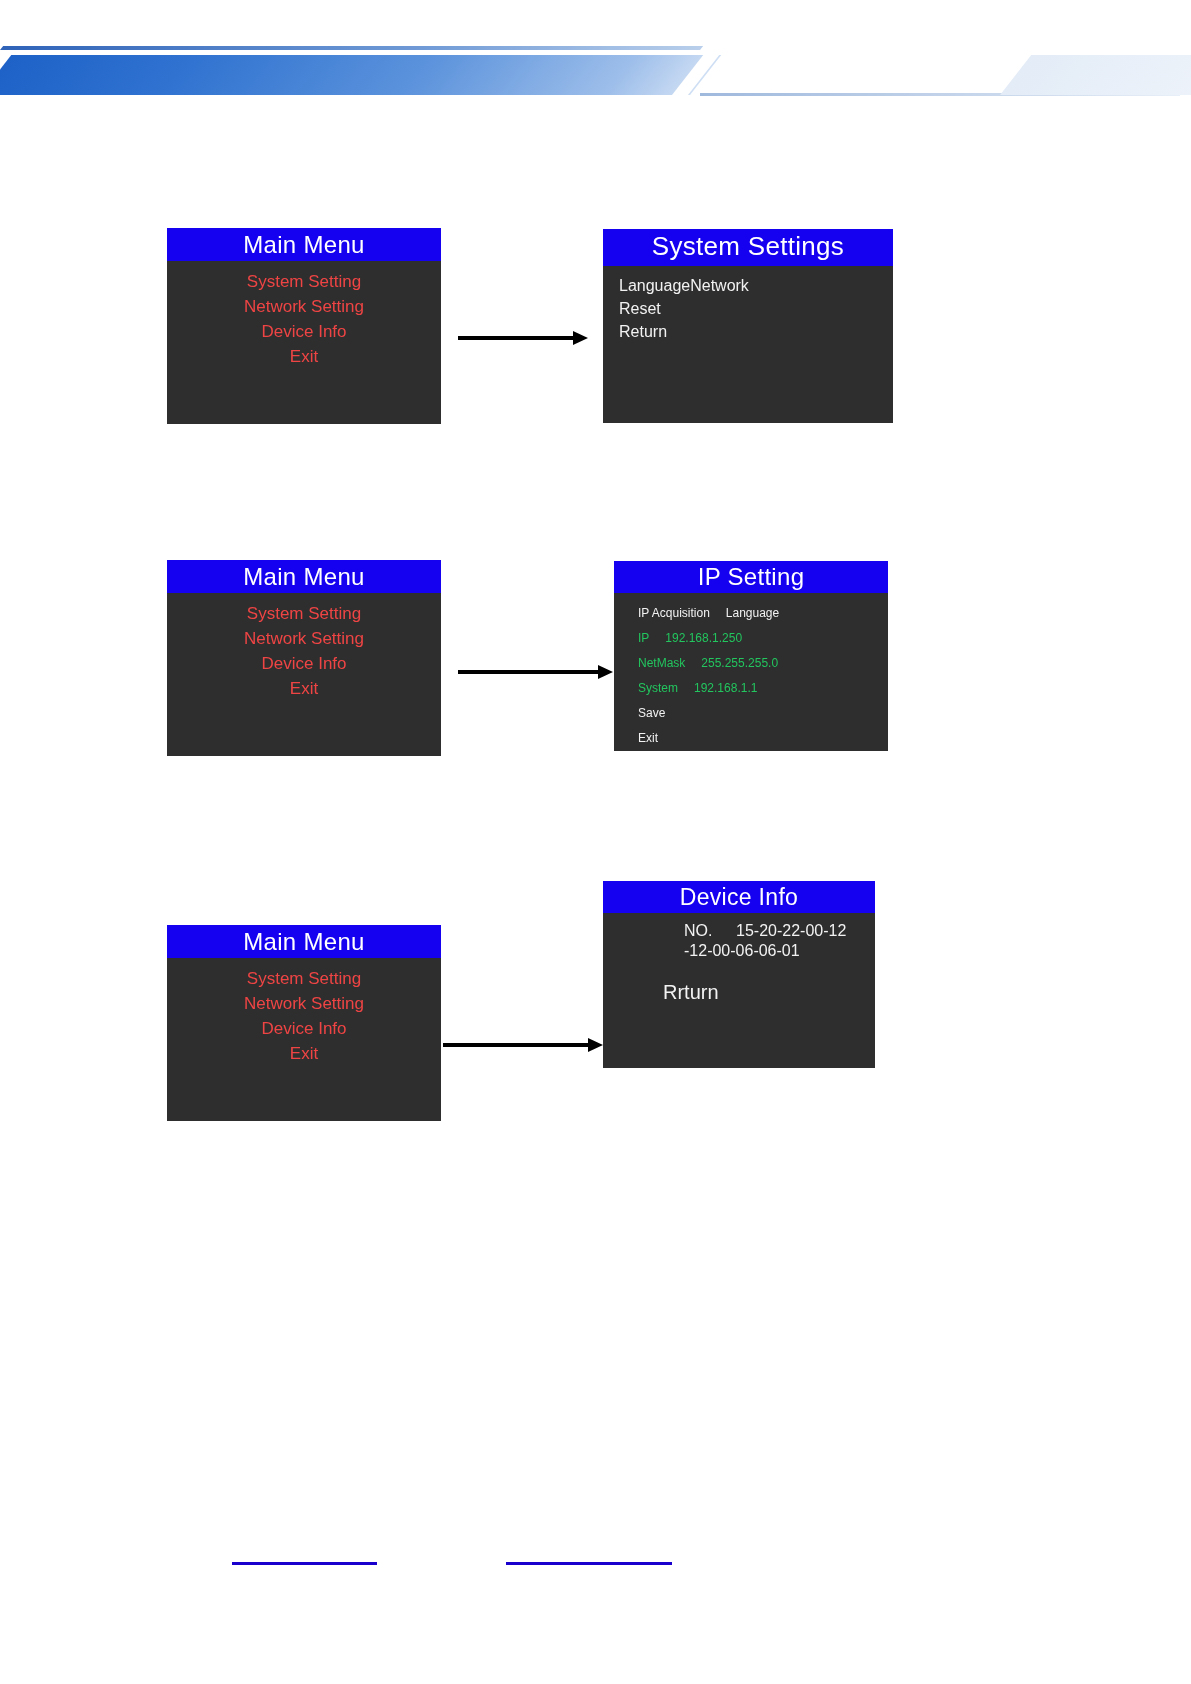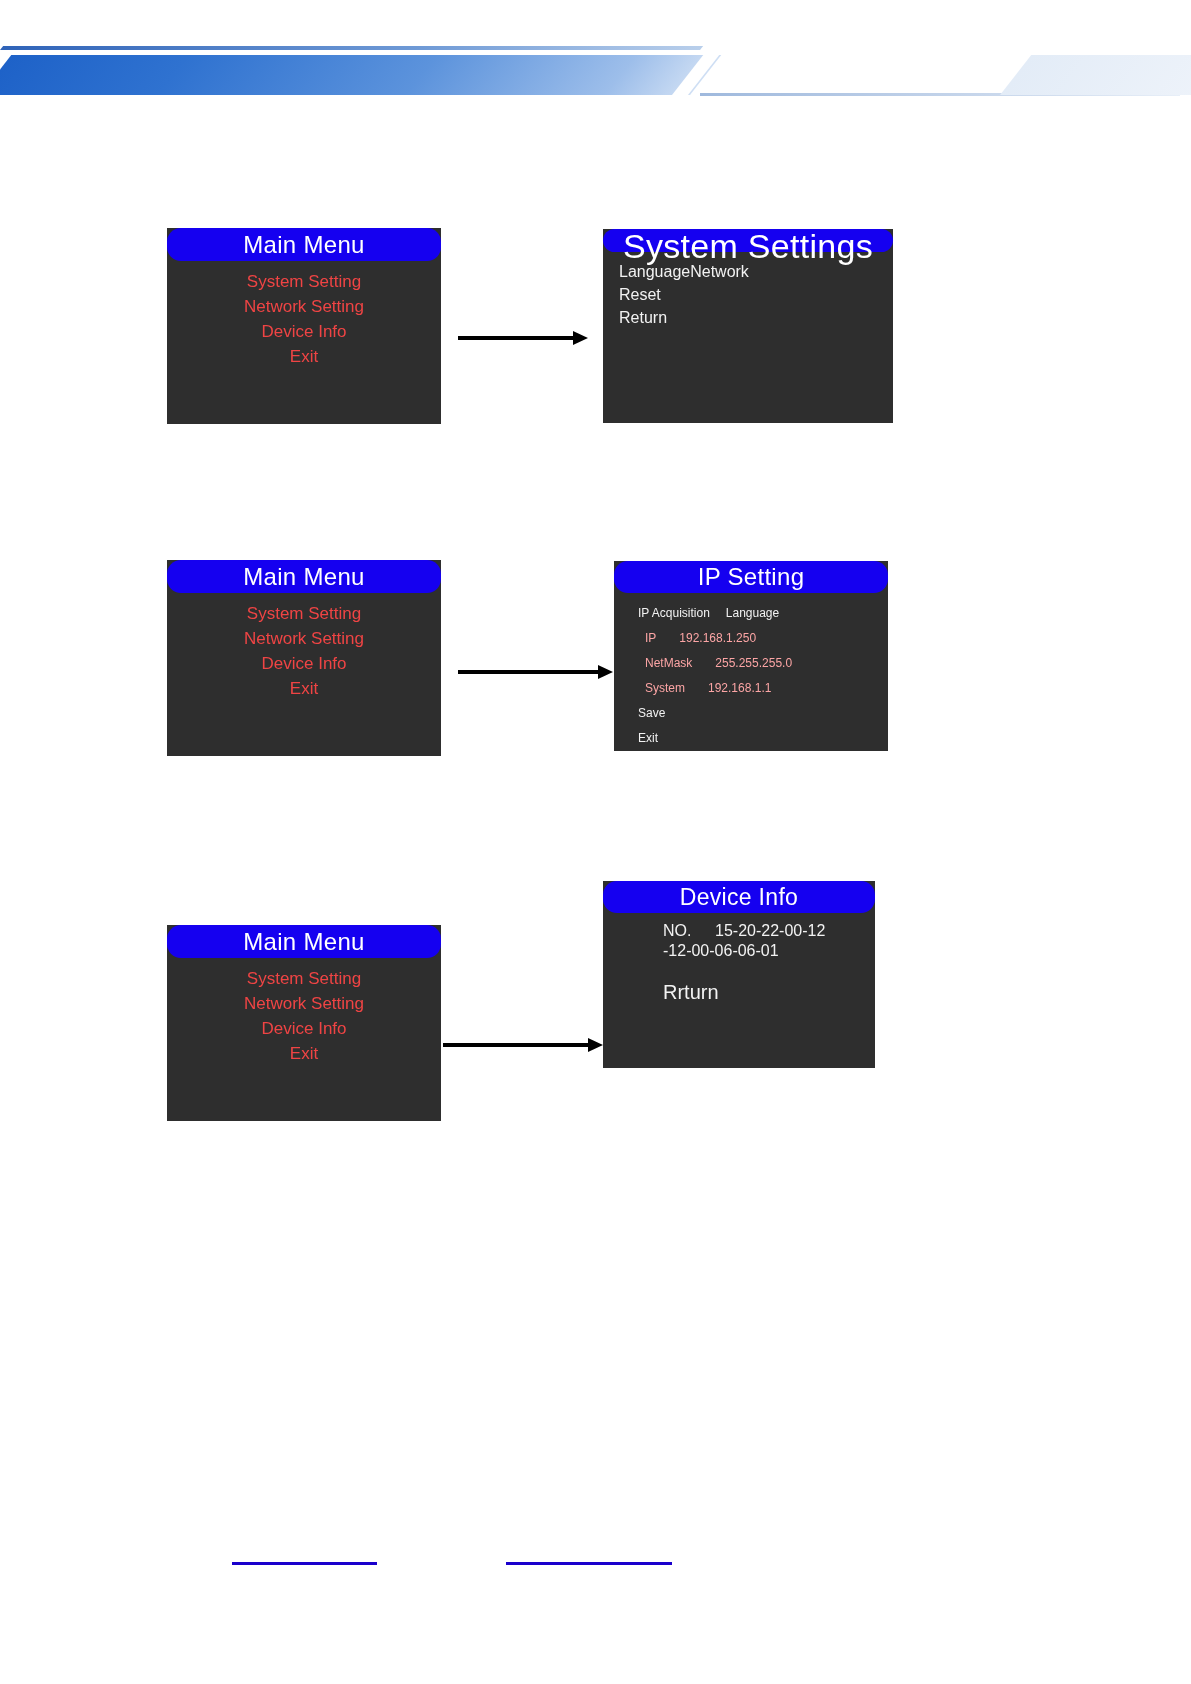--- a/index.html
+++ b/index.html
@@ -80,21 +80,20 @@
     color: #f2f2f2;
   }
   .lcd-title {
     background: #1500f0;
     color: #ffffff;
     text-align: center;
     font-size: 24px;
     line-height: 33px;
     height: 33px;
     letter-spacing: 0.3px;
-    border-radius: 14px;
   }
   .lcd-body {
     padding: 8px 0 0 0;
   }
 
   
   .menu-panel { width: 274px; height: 196px; }
   .menu-item {
     text-align: center;
     font-size: 17px;
@@ -105,39 +104,39 @@
   
   .row {
     display: flex;
     align-items: baseline;
     font-size: 17px;
     line-height: 23px;
     padding: 0 18px 0 18px;
   }
   .row .lbl { text-align: left; }
   .row .val { text-align: right; }
-  .row.dim .lbl, .row.dim .val { color: #fca5a5; margin-left: 7px; }
+  .row.dim .lbl, .row.dim .val { color: #22c55e; }
 
   
   .sys-panel { width: 290px; height: 194px; }
-  .sys-panel .lcd-title { font-size: 34px; line-height: 35px; height: 23px; }
+  .sys-panel .lcd-title { font-size: 26px; line-height: 35px; height: 37px; }
   .sys-panel .row { padding: 0 14px 0 16px; font-size: 16px; line-height: 23px; }
 
   
   .ip-panel { width: 274px; height: 190px; }
   .ip-panel .lcd-title { font-size: 24px; line-height: 32px; height: 32px; }
   .ip-panel .row { padding: 0 12px 0 24px; font-size: 12px; line-height: 25px; gap: 16px; }
 
   
   .dev-panel { width: 272px; height: 187px; }
   .dev-panel .lcd-title { font-size: 23px; line-height: 32px; height: 32px; }
   .dev-panel .dev-line {
     font-size: 16px;
     line-height: 20px;
-    padding-left: 60px;
+    padding-left: 81px;
   }
   .dev-no-label { display: inline-block; width: 52px; }
   .dev-no-cont { padding-left: 112px; }
   .dev-return { font-size: 20px; padding-left: 60px; padding-top: 20px; }
 
   
   .arrow {
     position: absolute;
     height: 14px;
   }

